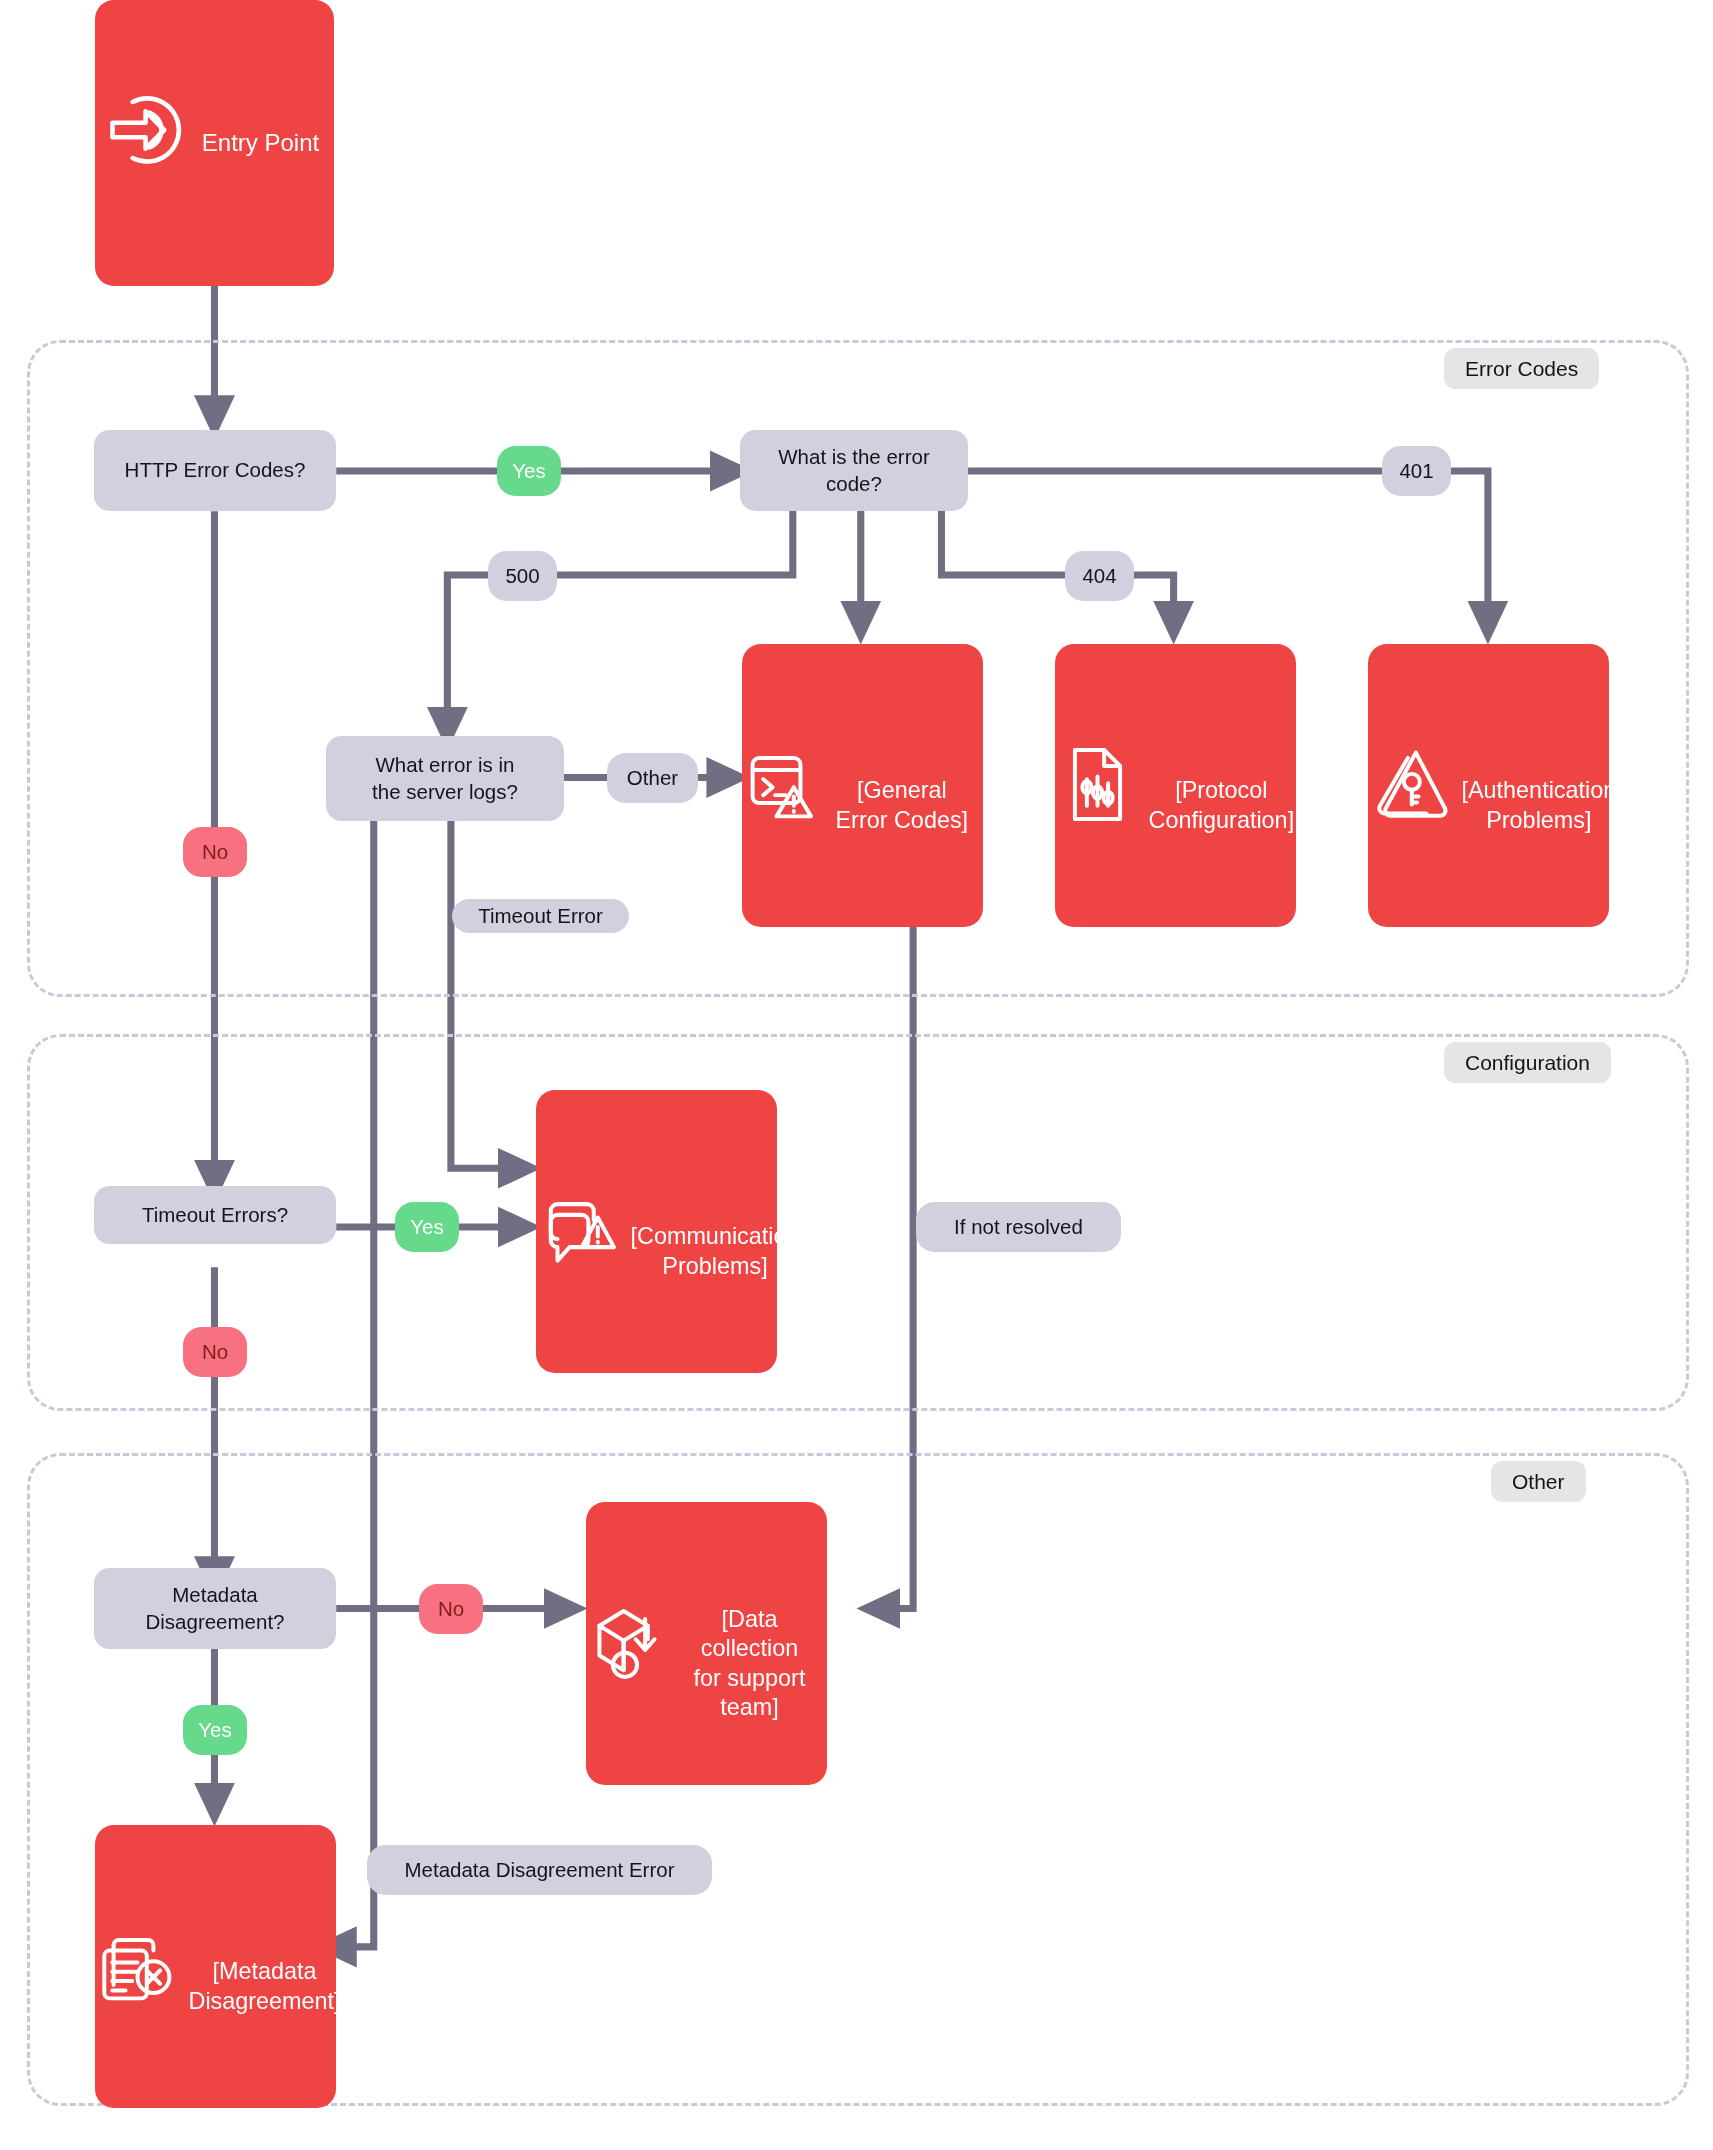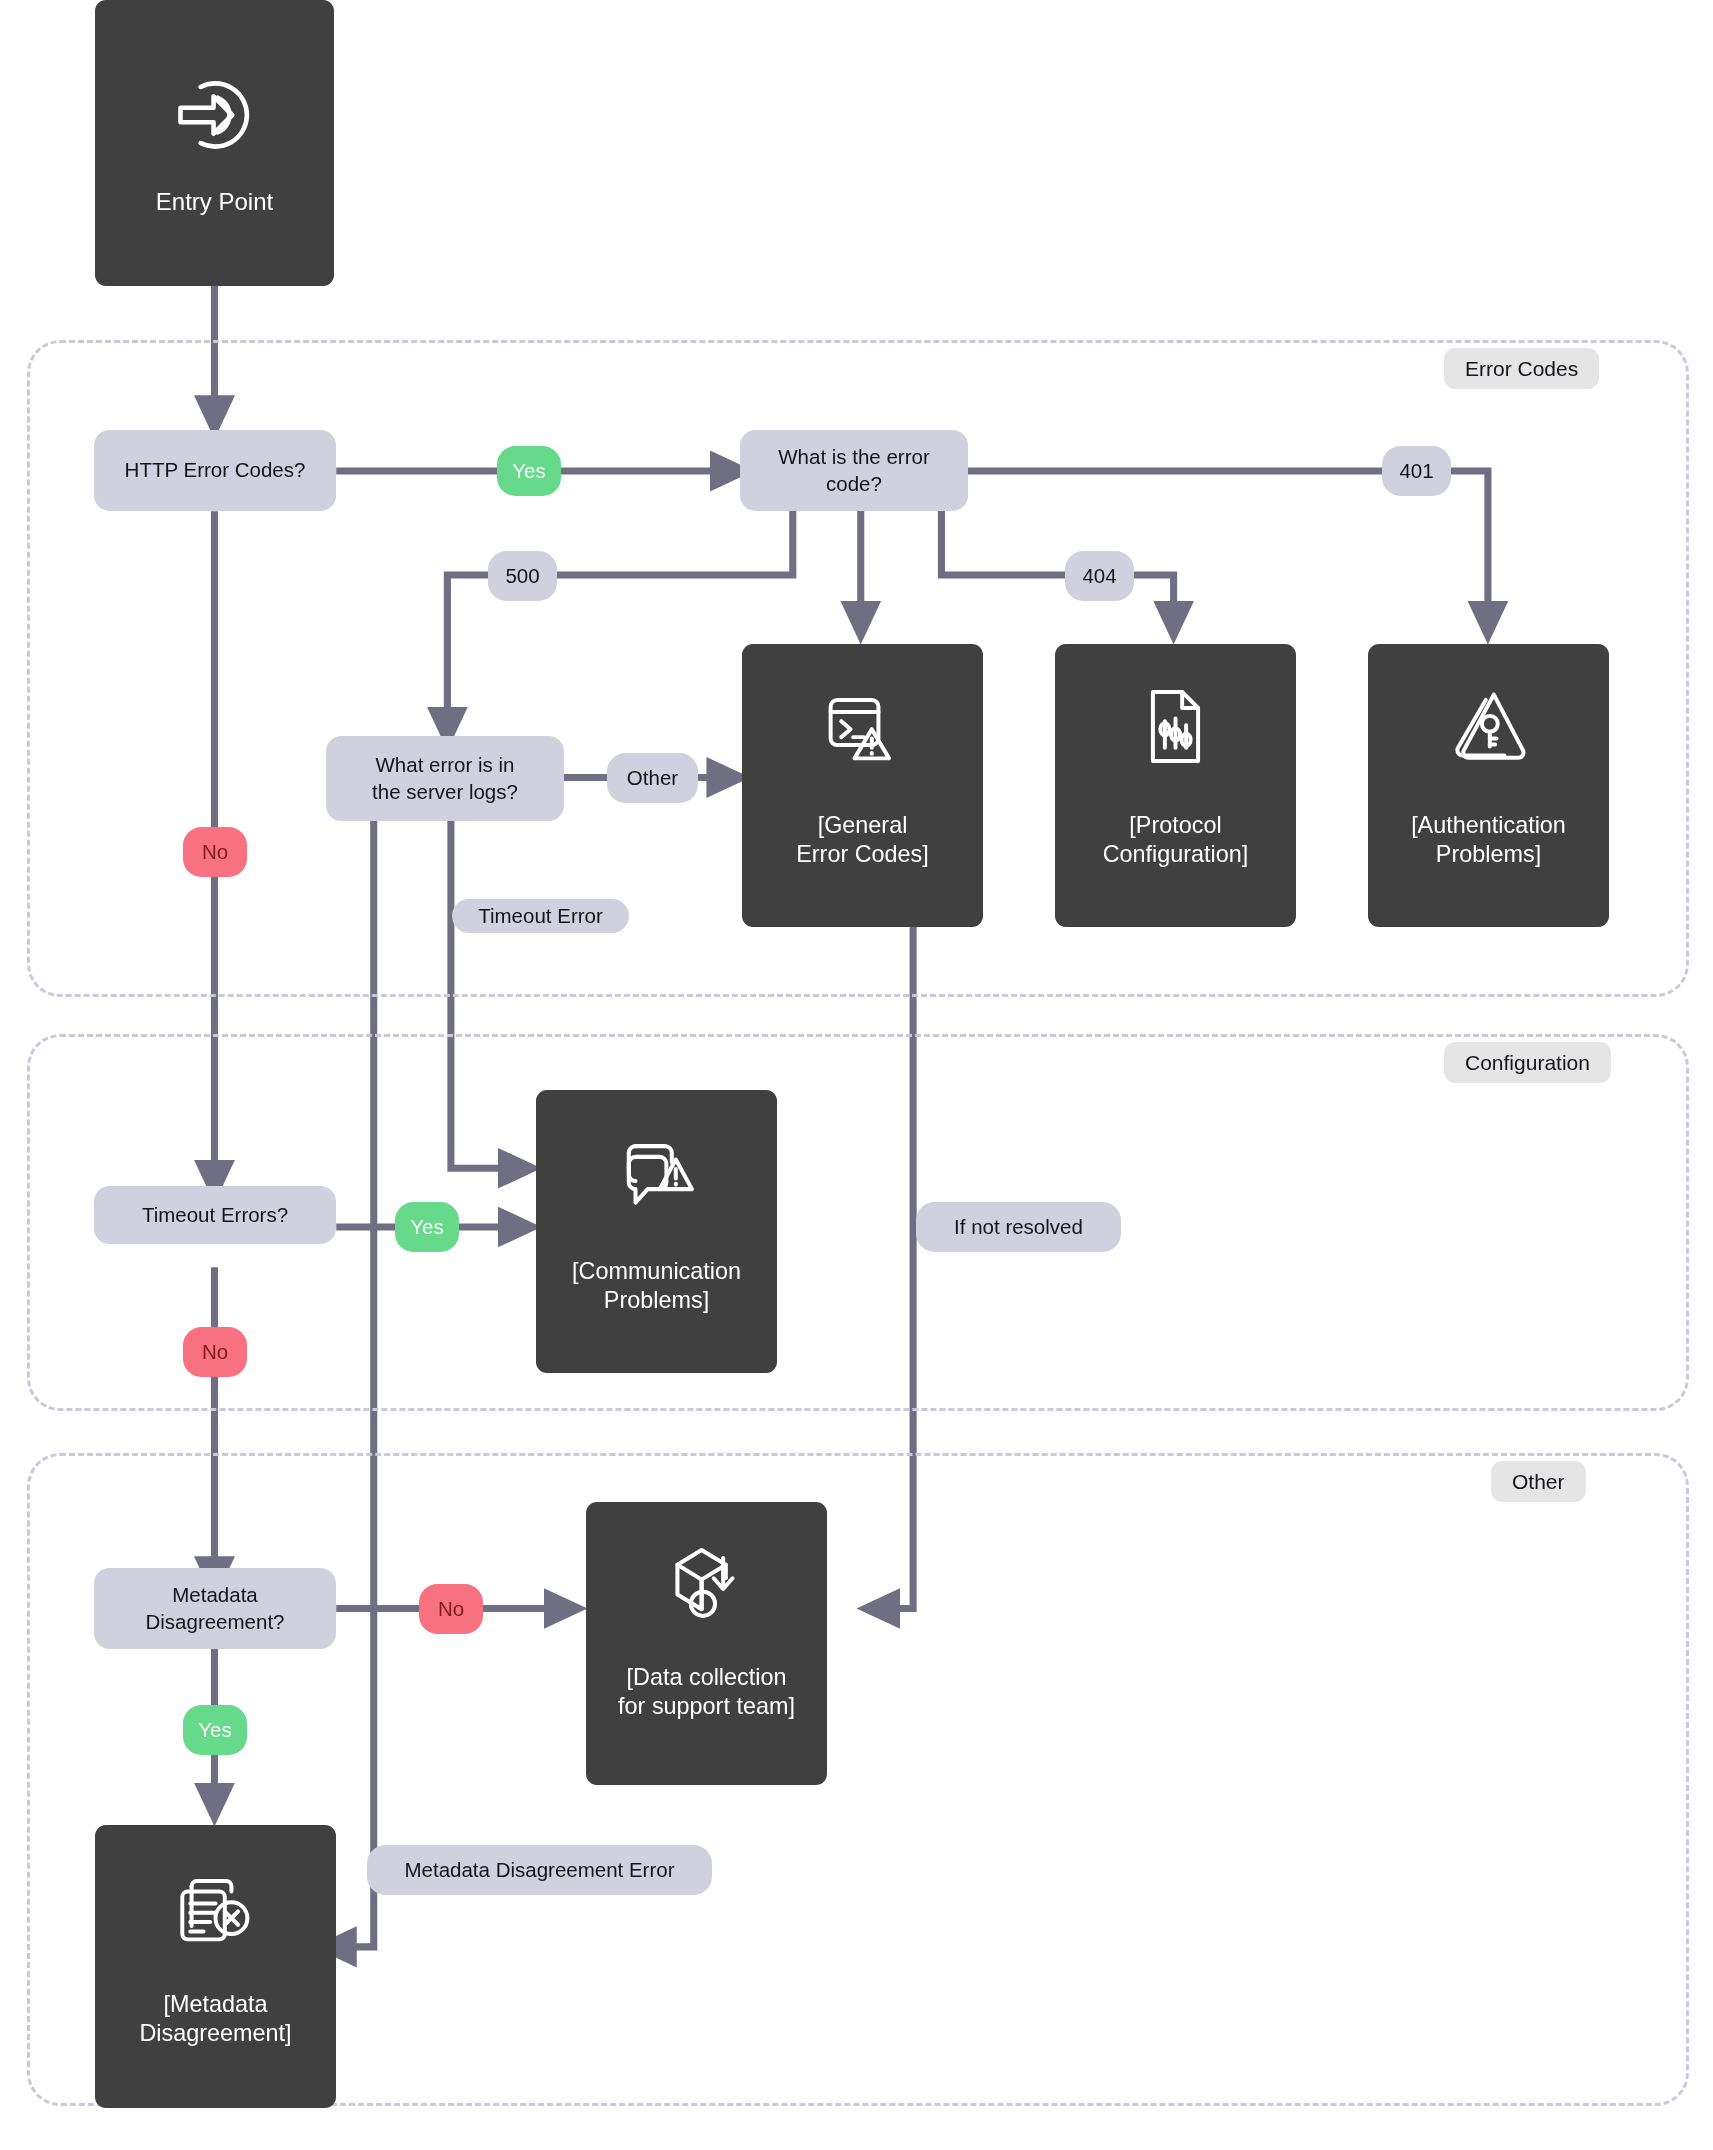--- a/index.html
+++ b/index.html
@@ -29,25 +29,25 @@
     border-radius:11.3px;
     padding:10px 21px;
     font-size:21px;
     line-height:1;
     white-space:nowrap;
   }
 
   
   .card{
     position:absolute;
-    background:#404040;
-    border-radius:11px;
+    background:#ef4444;
+    border-radius:19px;
     box-sizing:border-box;
     display:flex;
-    flex-direction:column;
+    flex-direction:row;
     align-items:center;
     justify-content:flex-start;
     color:#ffffff;
     overflow:hidden;
   }
   .card .ico{
     display:flex;align-items:center;justify-content:center;
   }
   .card .card-label{
     text-align:center;

